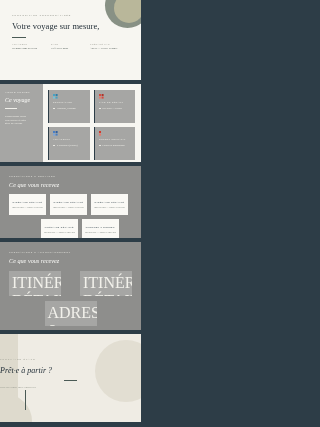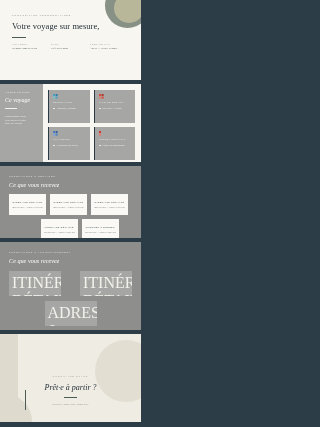--- a/index.html
+++ b/index.html
@@ -109,21 +109,21 @@
     width:52px;height:25px;background:#a6a6a4;box-sizing:border-box;
     padding:3px 3px 0 3px;overflow:hidden;
   }
 
   
   .s5{height:88px;background:#efece4;}
   .s5 .blob-a{position:absolute;right:-16px;top:6px;width:62px;height:62px;border-radius:50%;background:#e2ded2;}
   .s5 .blob-b{position:absolute;left:-22px;bottom:-26px;width:54px;height:54px;border-radius:50%;background:#dedacd;}
   .s5 .panel{position:absolute;left:0;top:0;width:18px;height:88px;background:#dedacd;}
   .s5 .bar{position:absolute;left:25px;bottom:12px;width:1.3px;height:20px;background:#4a5a55;}
-  .s5 .mid{position:relative;z-index:3;padding-top:41px;text-align:center;}
+  .s5 .mid{position:relative;z-index:3;padding-top:24px;}
   .s5 .eyebrow{color:#9a9c90;letter-spacing:1.0px;}
   .s5 .h2{font-size:8px;font-style:italic;color:#243039;margin-top:6px;}
   .s5 .rule{margin:5px auto 0 auto;background:#4a5a55;width:13px;}
   .s5 .sub{font-size:2.6px;color:#8b8f85;margin-top:5px;letter-spacing:.15px;}
 </style>
 </head>
 <body>
 
 <div class="deck">
 

